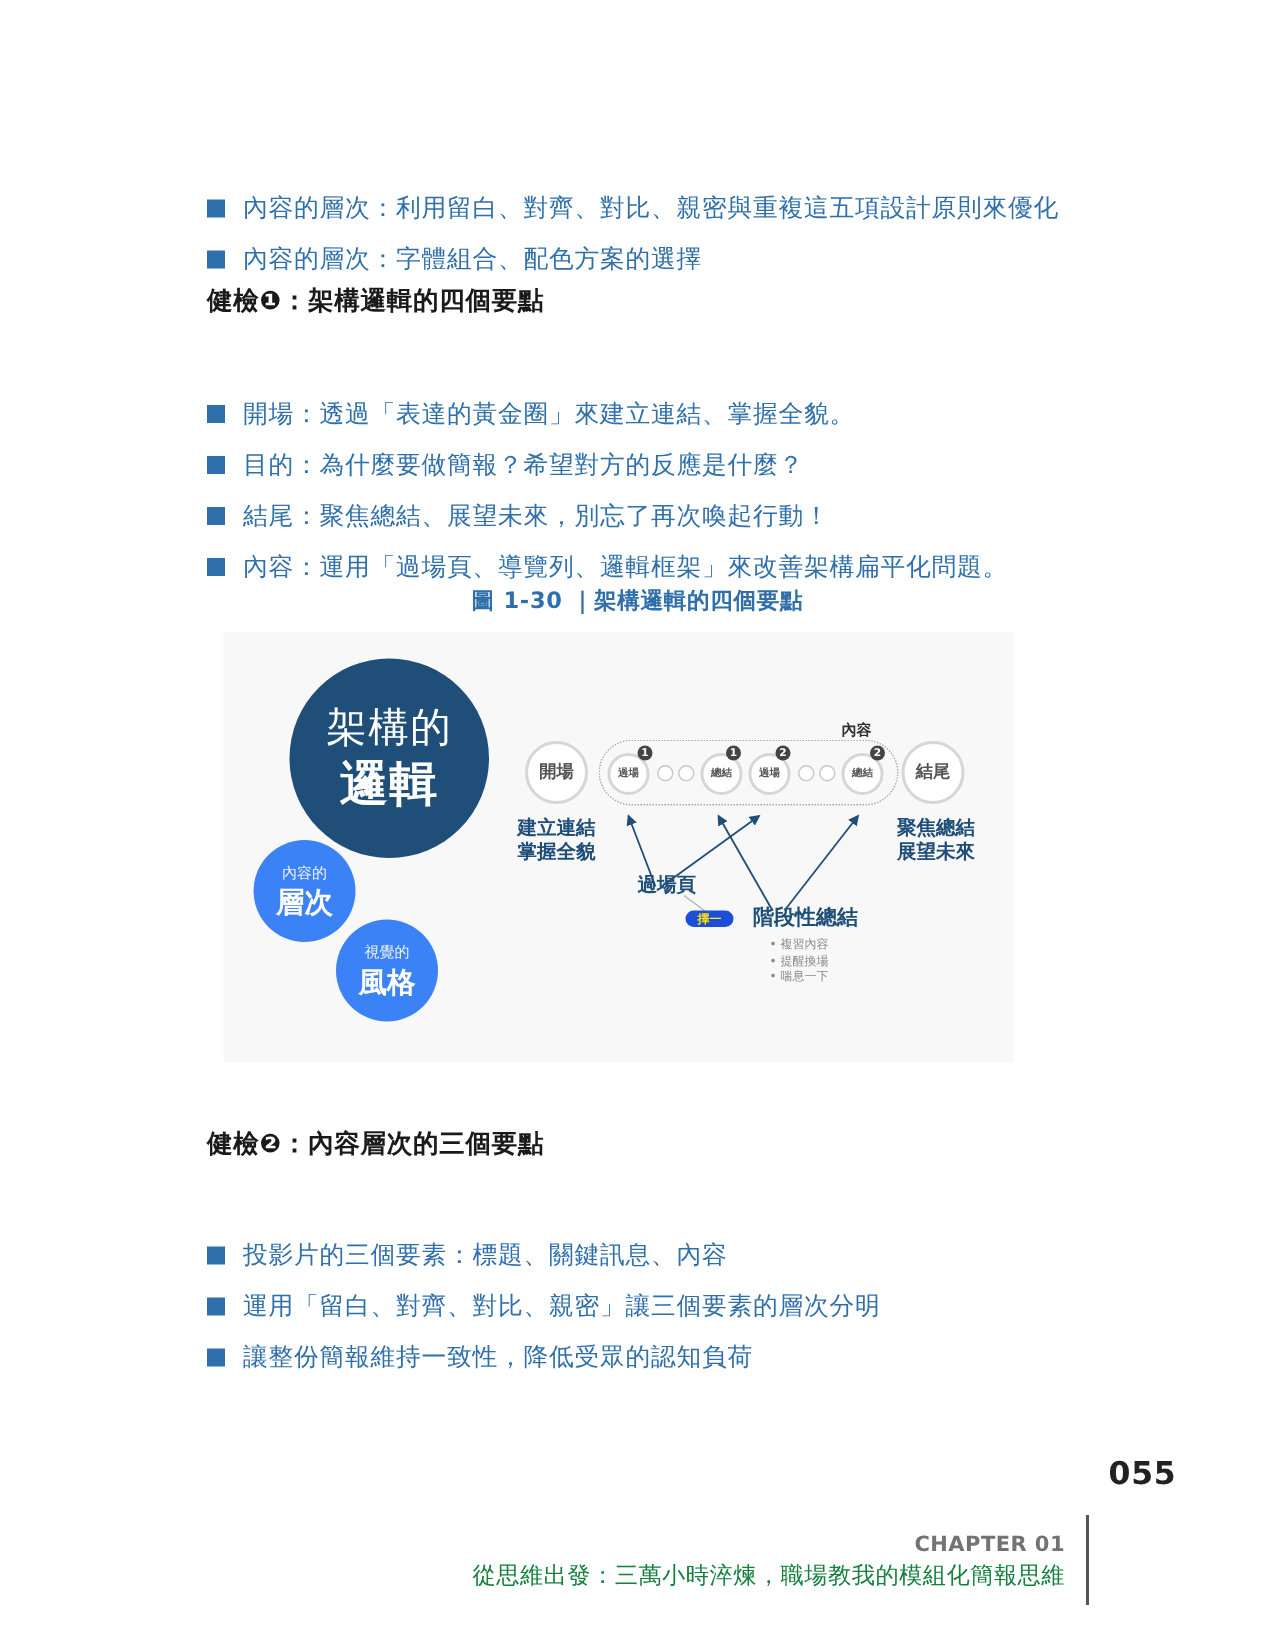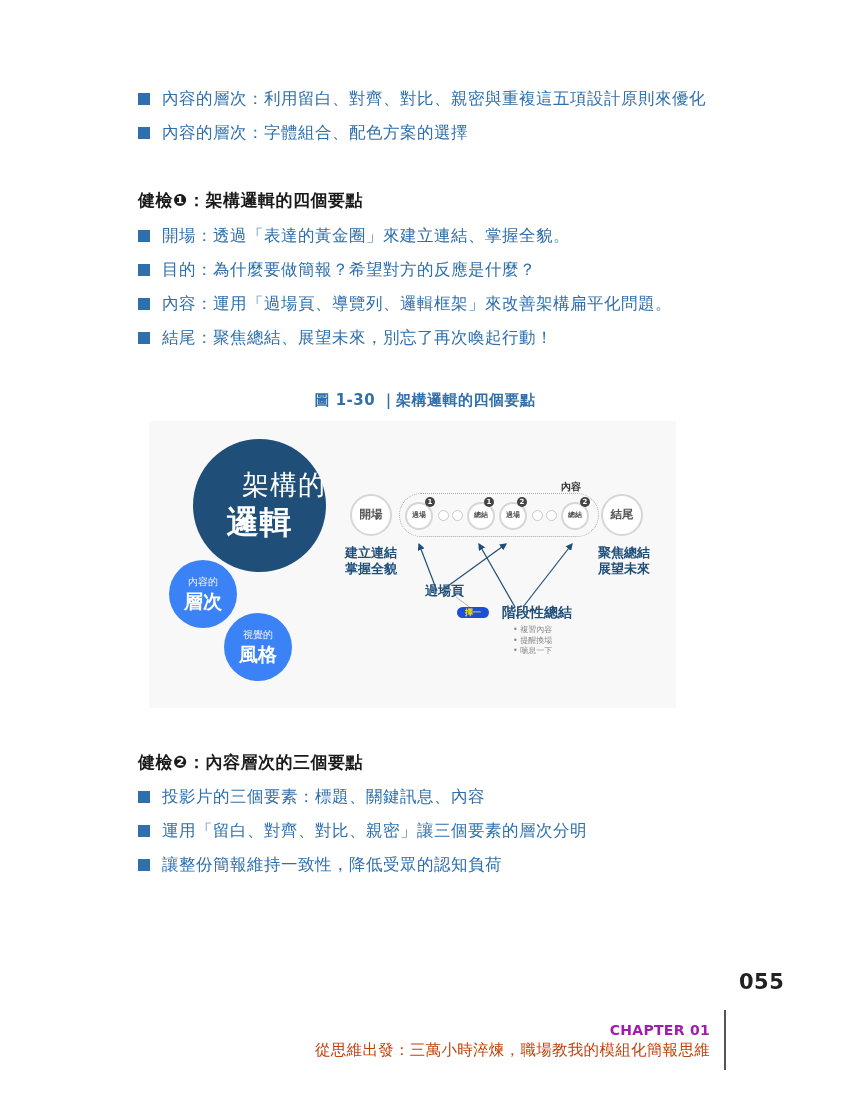--- a/index.html
+++ b/index.html
@@ -1,53 +1,53 @@
 <!DOCTYPE html>
 <html><head>
   <meta charset="utf-8">
   <style>
     * { box-sizing: border-box; margin: 0; padding: 0; }
     html, body { width: 850px; height: 1100px; background: #ffffff; overflow: hidden; }
     body { position: relative; font-family: "DejaVu Sans", "Liberation Sans", sans-serif; color: #222; }
 
-    .bullet-list { position: absolute; left: 138px; }
+    .bullet-list { position: absolute; left: 138px; margin-top: 40px; }
     .bullet { display: flex; align-items: center; height: 34px; }
     .bullet .sq { width: 12px; height: 12px; background: #2f6fab; margin-right: 12px; flex: none; }
     .bullet .txt { font-size: 16.5px; color: #2f6fab; letter-spacing: 0.5px; white-space: nowrap; }
 
     .heading { position: absolute; left: 138px; font-size: 17px; color: #1a1a1a; font-weight: bold; letter-spacing: 0.5px; white-space: nowrap; }
 
     .caption { position: absolute; left: 0; width: 850px; top: 391px; text-align: center; font-size: 15px; font-weight: bold; color: #2f6fab; letter-spacing: 0.5px; }
 
     .figure { position: absolute; left: 149px; top: 421px; width: 527px; height: 287px; background: #f8f8f8; }
 
     .big-circle { position: absolute; left: 44px; top: 18px; width: 133px; height: 133px; border-radius: 50%; background: #1f4e79; color: #fff; text-align: center; }
-    .big-circle .l1 { position: absolute; top: 28px; width: 100%; font-size: 27px; font-weight: normal; letter-spacing: 1px; text-align: right; }
+    .big-circle .l1 { position: absolute; top: 28px; width: 100%; font-size: 27px; font-weight: normal; letter-spacing: 1px; }
     .big-circle .l2 { position: absolute; top: 62px; width: 100%; font-size: 32px; font-weight: bold; letter-spacing: 1px; }
 
     .grey-circle { position: absolute; width: 68px; height: 68px; border-radius: 50%; background: #3b82f6; color: #fff; text-align: center; }
     .grey-circle .s { position: absolute; top: 15px; width: 100%; font-size: 10px; color: #f3f3f7; }
     .grey-circle .b { position: absolute; top: 29px; width: 100%; font-size: 19px; font-weight: bold; }
 
     .node { position: absolute; border-radius: 50%; border: 2.5px solid #d6d6d6; background: #fff; text-align: center; color: #555; }
     .node.big { width: 42px; height: 42px; font-size: 11.5px; font-weight: bold; line-height: 37px; }
     .node.small { width: 28px; height: 28px; font-size: 7px; line-height: 23px; font-weight: bold; }
     .dot { position: absolute; width: 11px; height: 11px; border-radius: 50%; border: 1.8px solid #c8c8c8; background: #fff; }
     .num { position: absolute; width: 10px; height: 10px; border-radius: 50%; background: #444; color: #fff; font-size: 7px; font-weight: bold; text-align: center; line-height: 10px; }
     .content-box { position: absolute; left: 250px; top: 72px; width: 200px; height: 44px; border: 1.2px dotted #a8a8a8; border-radius: 22px; }
     .content-label { position: absolute; font-size: 10px; font-weight: bold; color: #333; }
 
     .blue-label { position: absolute; color: #1f4e79; font-weight: bold; font-size: 13px; line-height: 16px; white-space: nowrap; }
     .badge { position: absolute; width: 32px; height: 11px; border-radius: 6px; background: #1d4ed8; color: #ffe600; font-size: 8px; font-weight: bold; text-align: center; line-height: 11px; }
     .sub-list { position: absolute; font-size: 8px; color: #888; line-height: 10.5px; white-space: nowrap; }
 
     .fig-lines { position: absolute; left: 0; top: 0; width: 527px; height: 287px; }
 
-    .footer-chapter { position: absolute; right: 140px; top: 1022px; font-size: 14px; font-weight: bold; color: #a21caf; letter-spacing: 0.3px; text-align: right; }
-    .footer-book { position: absolute; right: 140px; top: 1040px; font-size: 15.5px; color: #c2410c; letter-spacing: 0.3px; text-align: right; white-space: nowrap; }
+    .footer-chapter { position: absolute; right: 140px; top: 1022px; font-size: 14px; font-weight: bold; color: #737373; letter-spacing: 0.3px; text-align: right; }
+    .footer-book { position: absolute; right: 140px; top: 1040px; font-size: 15.5px; color: #15803d; letter-spacing: 0.3px; text-align: right; white-space: nowrap; }
     .footer-rule { position: absolute; left: 724px; top: 1010px; width: 1.5px; height: 60px; background: #555; }
     .footer-page { position: absolute; left: 739px; top: 970px; font-size: 21px; color: #222; letter-spacing: 0.5px; font-weight: bold; }
   </style>
 </head>
 <body>
 
 <div class="bullet-list" style="top:82px;">
   <div class="bullet">
     <span class="sq"></span>
     <span class="txt">內容的層次：利用留白、對齊、對比、親密與重複這五項設計原則來優化</span>
@@ -63,25 +63,25 @@
   <div class="bullet">
     <span class="sq"></span>
     <span class="txt">開場：透過「表達的黃金圈」來建立連結、掌握全貌。</span>
   </div>
   <div class="bullet">
     <span class="sq"></span>
     <span class="txt">目的：為什麼要做簡報？希望對方的反應是什麼？</span>
   </div>
   <div class="bullet">
     <span class="sq"></span>
-    <span class="txt">內容：運用「過場頁、導覽列、邏輯框架」來改善架構扁平化問題。</span>
+    <span class="txt">結尾：聚焦總結、展望未來，別忘了再次喚起行動！</span>
   </div>
   <div class="bullet">
     <span class="sq"></span>
-    <span class="txt">結尾：聚焦總結、展望未來，別忘了再次喚起行動！</span>
+    <span class="txt">內容：運用「過場頁、導覽列、邏輯框架」來改善架構扁平化問題。</span>
   </div>
 </div>
 
 <div class="caption">圖 1-30 ｜架構邏輯的四個要點</div>
 
 <div class="figure">
   <svg class="fig-lines" viewBox="0 0 527 287">
     <defs>
       <marker id="ah" markerWidth="6" markerHeight="6" refX="5" refY="3" orient="auto">
         <path d="M0,0 L6,3 L0,6 Z" fill="#1f4e79"></path>

